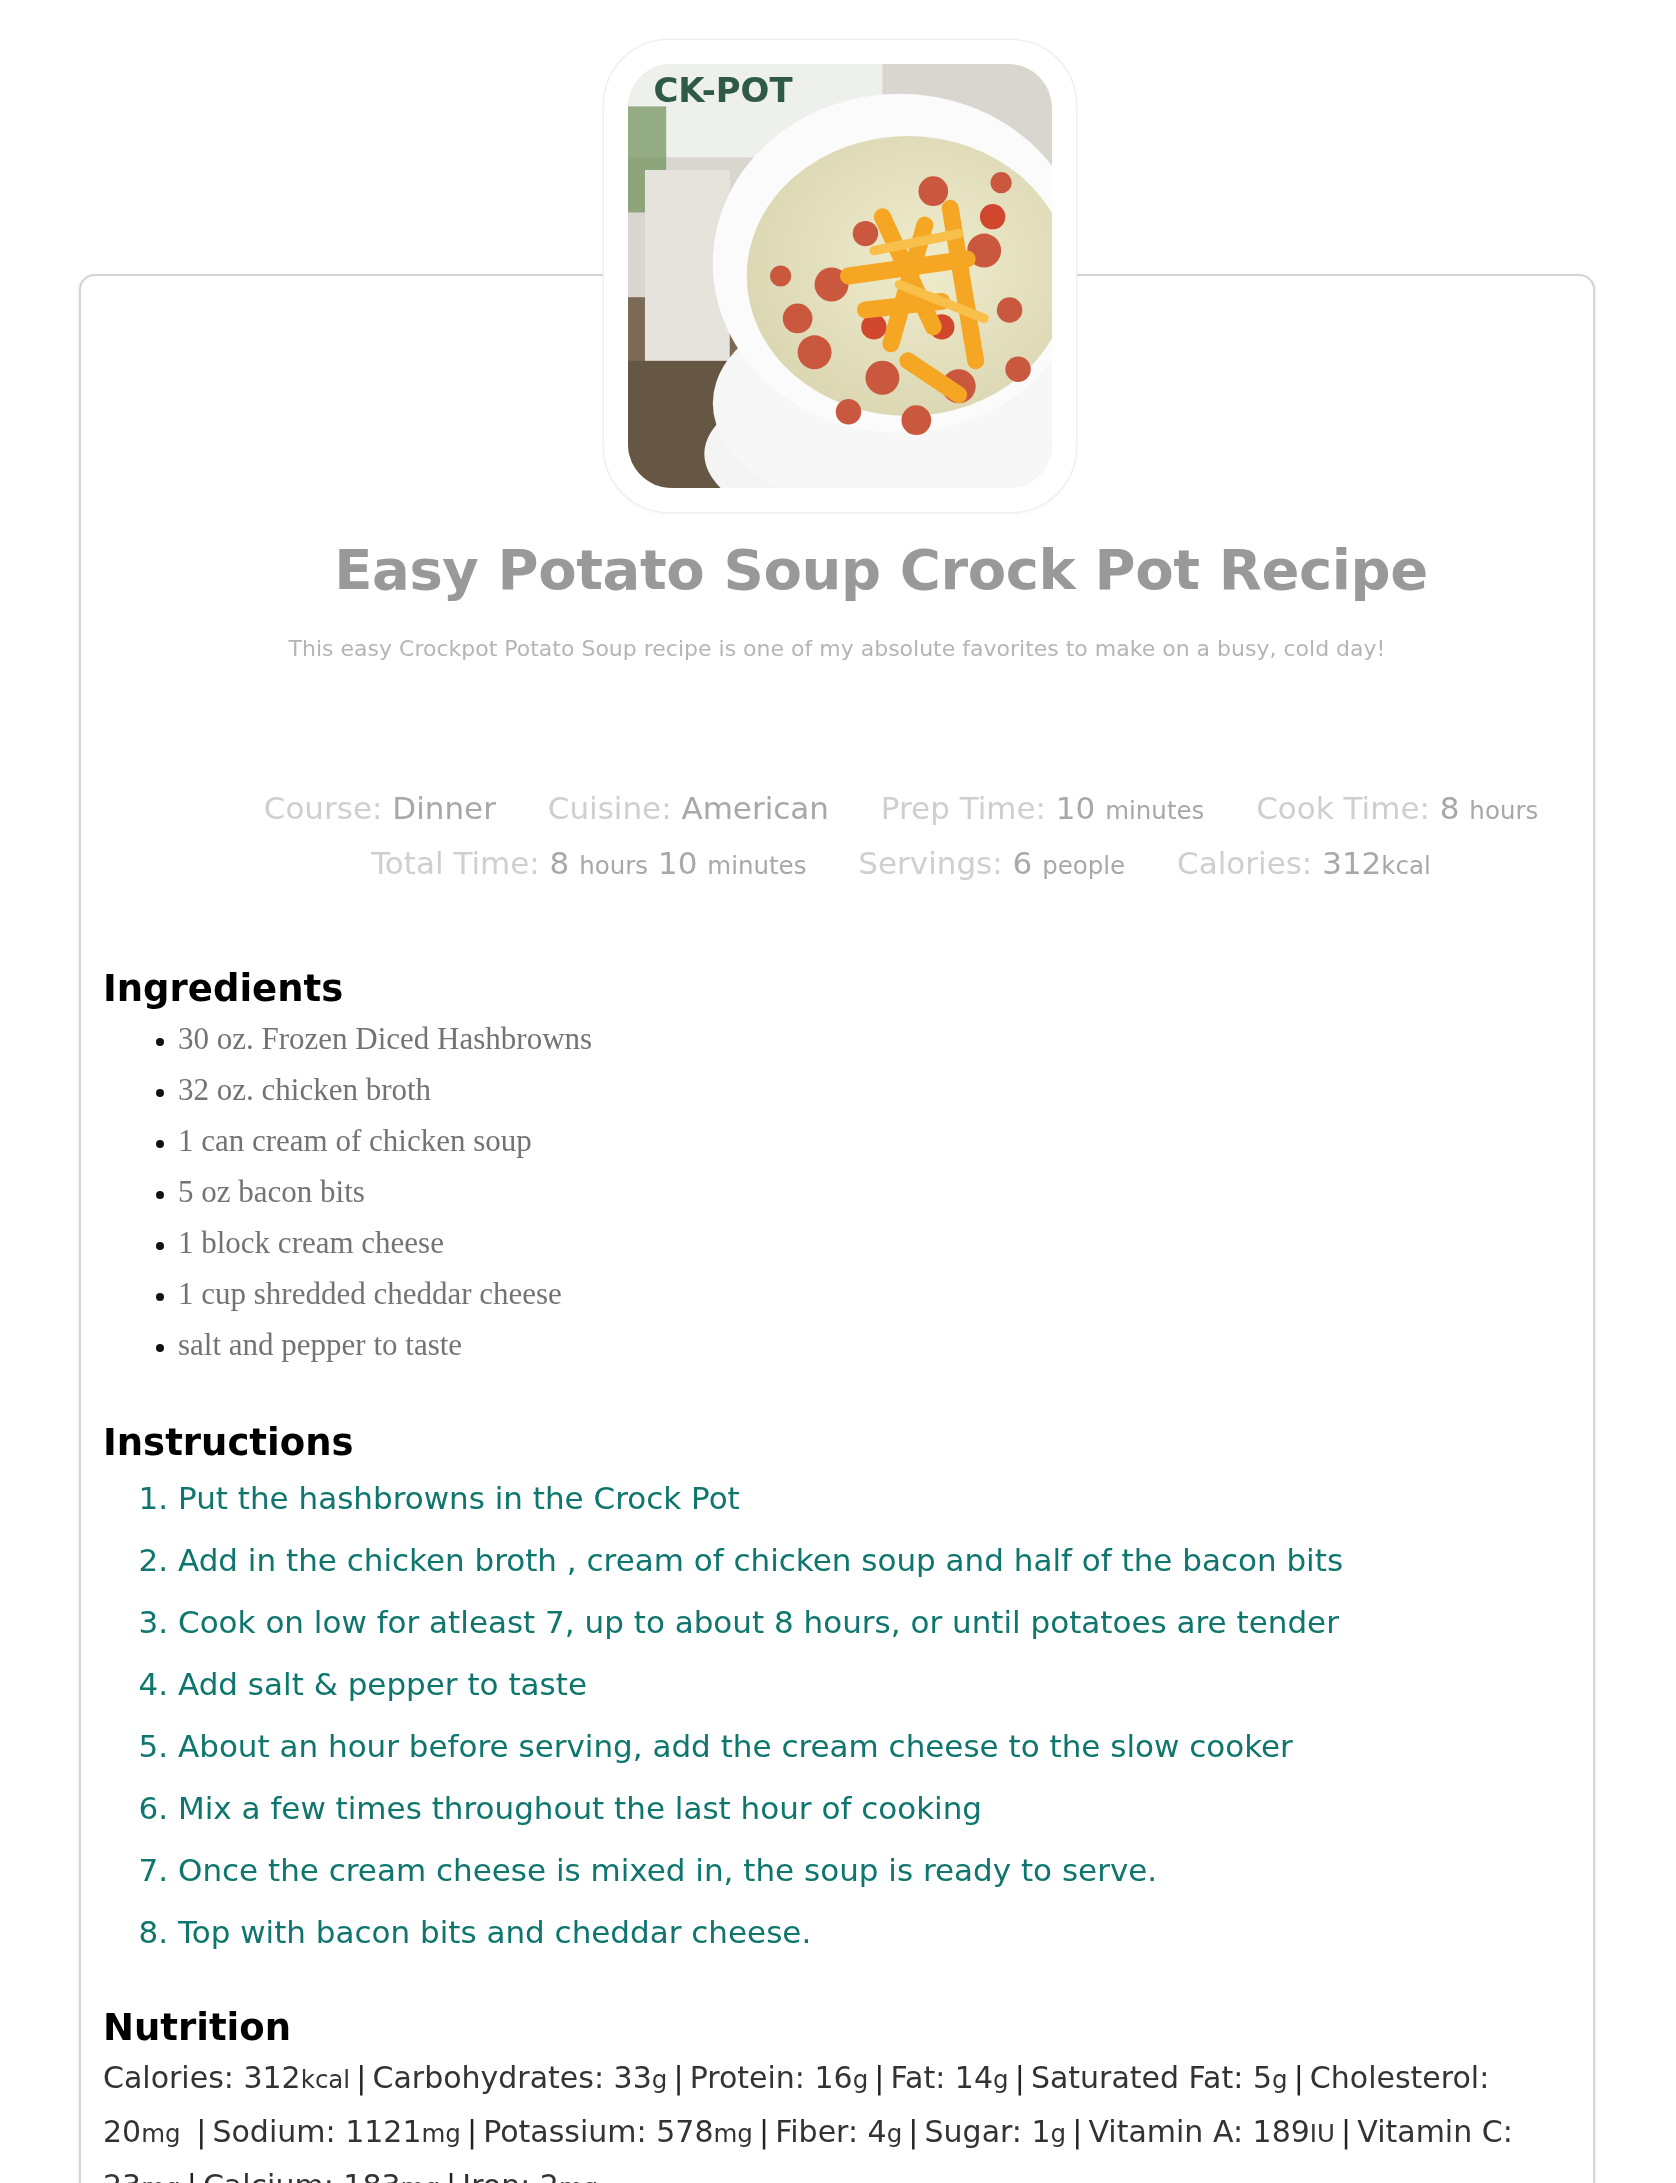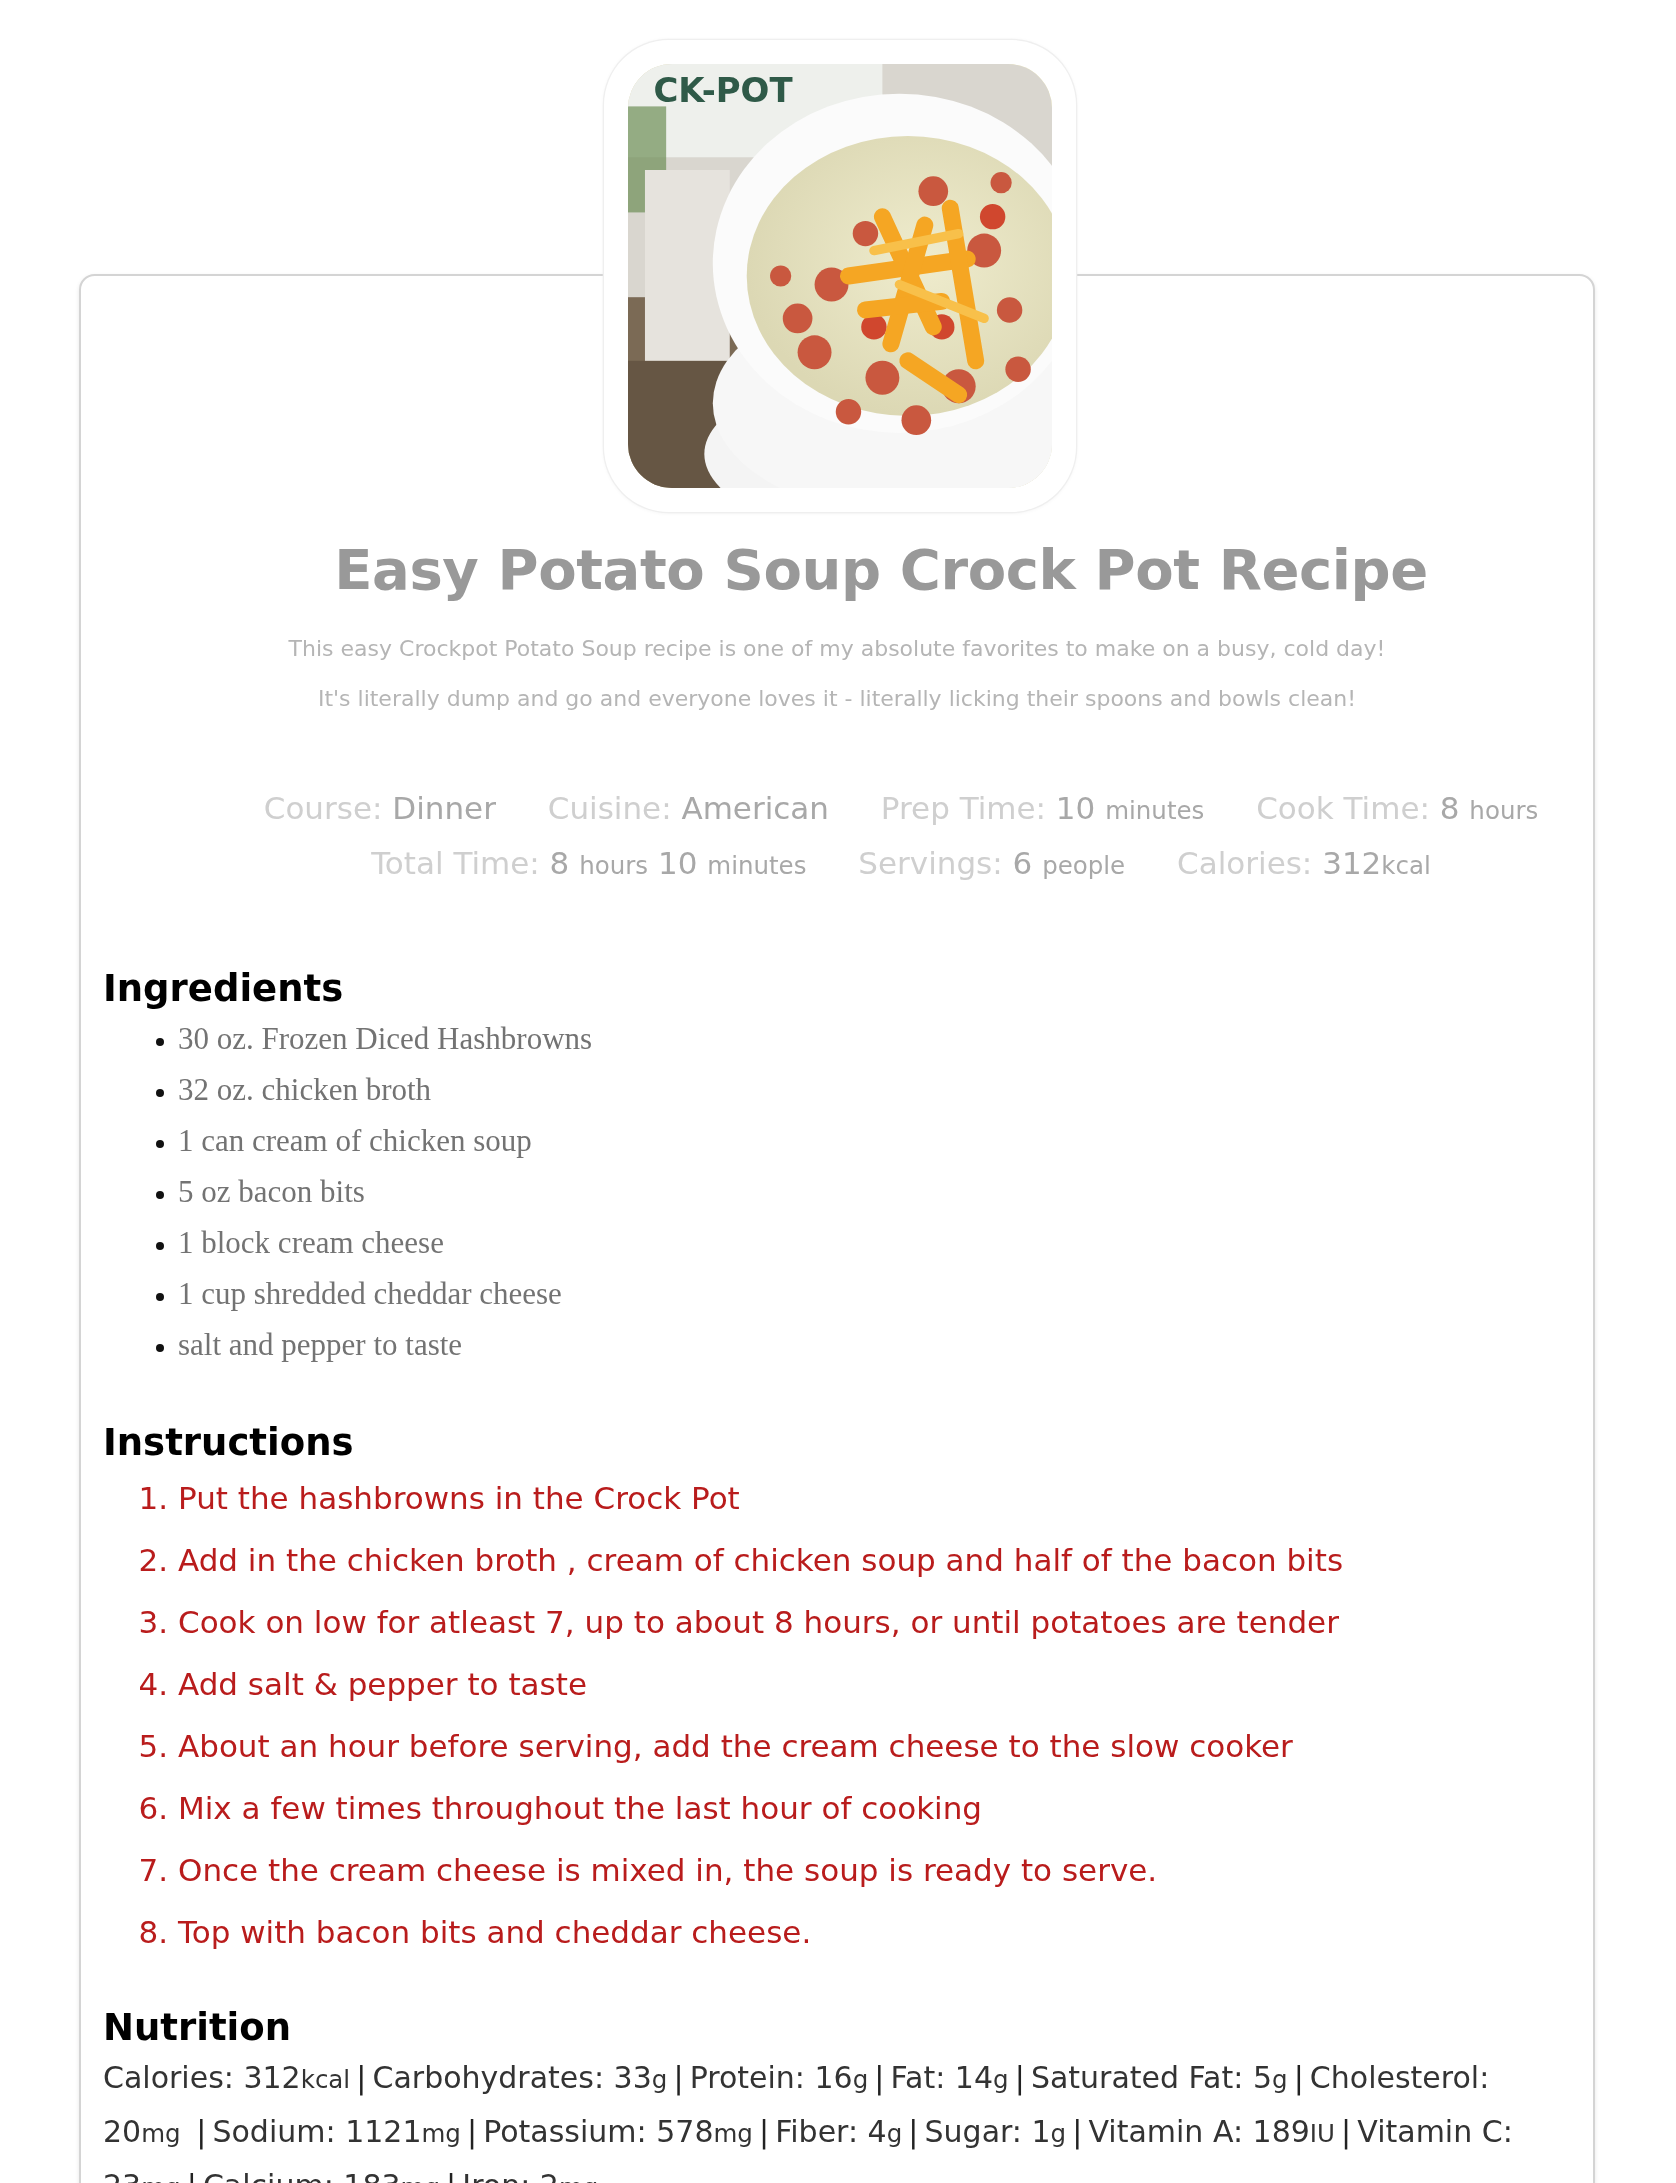--- a/index.html
+++ b/index.html
@@ -106,21 +106,21 @@
     }
     .ingredients li { padding-left: 0; }
     .ingredients li::marker { font-size: 26px; color: #111111; }
 
     .instructions { top: 1419px; }
     .instructions ol {
       margin: 0;
       padding: 0 0 0 75px;
       font-size: 31px;
       line-height: 62px;
-      color: #b91c1c;
+      color: #0f766e;
     }
 
     .nutrition { top: 2004px; }
     .nutrition p {
       margin: 0;
       font-size: 30px;
       line-height: 52px;
       color: #333333;
       width: 1467px;
     }
@@ -186,21 +186,20 @@
         <line x1="64" y1="52" x2="84" y2="60"></line>
       </g>
     </svg>
   </div>
 </div>
 
 <div class="title">Easy Potato Soup Crock Pot Recipe</div>
 
 <div class="summary">
   <div>This easy Crockpot Potato Soup recipe is one of my absolute favorites to make on a busy, cold day!</div>
-  <div>It's literally dump and go and everyone loves it - literally licking their spoons and bowls clean!</div>
 </div>
 
 <div class="meta">
   <span class="row">
     <span class="item">
       <span>Course:</span>
       <span class="val">Dinner</span>
     </span>
     <span class="item">
       <span>Cuisine:</span>

